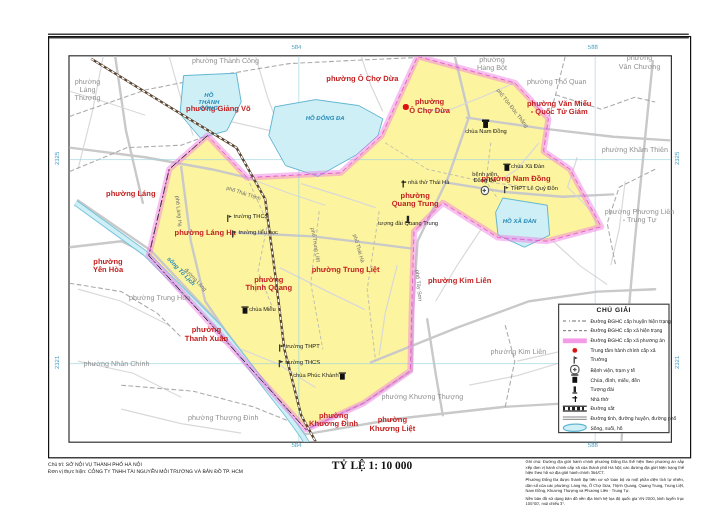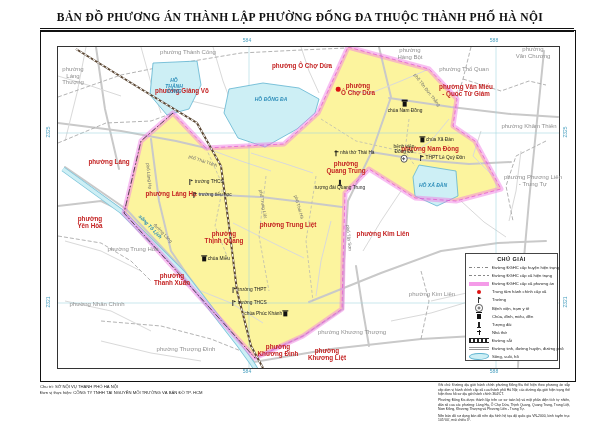--- a/index.html
+++ b/index.html
@@ -60,21 +60,20 @@
     font-family:"Liberation Serif",serif;font-weight:bold;font-size:9.5px;color:#111;}
   .note{position:absolute;left:438px;top:383px;width:132px;font-size:3.4px;color:#222;
     line-height:1.35;text-align:justify;}
   .note p{margin:0 0 1.5px 0;}
 </style>
 </head>
 <body>
 
 <div id="stage">
 
-  <div class="title">BẢN ĐỒ  PHƯƠNG ÁN THÀNH LẬP PHƯỜNG ĐỐNG ĐA THUỘC THÀNH PHỐ HÀ NỘI</div>
   <div class="title-rule"></div>
   <div class="outer-border"></div>
 
   <div class="map-clip">
     <svg width="600" height="424" viewBox="0 0 600 424">
 
       <g>
         <polygon points="347,46 428,68 456,98 452,125 474,140 500,188 455,200 414,197 368,168 344,192 342,262 341,308 302,335 254,357 123,212 140,140 172,112 205,147 283,143 317,112" fill="#fcf49e" stroke="none"></polygon>
       </g>
 
@@ -359,20 +358,21 @@
           <span class="lg-label">Sông, suối, hồ</span>
         </div>
       </div>
   </div>
 
   <div class="credits">
     <div>Chủ trì: SỞ NỘI VỤ THÀNH PHỐ HÀ NỘI</div>
     <div>Đơn vị thực hiện: CÔNG TY TNHH TÀI NGUYÊN MÔI TRƯỜNG VÀ BẢN ĐỒ TP. HCM</div>
   </div>
 
+  <div class="scale">TỶ LỆ 1: 10 000</div>
 
   <div class="note">
     <p>Ghi chú: Đường địa giới hành chính phường Đống Đa thể hiện theo phương án sắp xếp đơn vị hành chính cấp xã của thành phố Hà Nội; các đường địa giới hiện trạng thể hiện theo hồ sơ địa giới hành chính 364/CT.</p>
     <p>Phường Đống Đa được thành lập trên cơ sở toàn bộ và một phần diện tích tự nhiên, dân số của các phường: Láng Hạ, Ô Chợ Dừa, Thịnh Quang, Quang Trung, Trung Liệt, Nam Đồng, Khương Thượng và Phương Liên - Trung Tự.</p>
     <p>Nền bản đồ sử dụng bản đồ nền địa hình hệ tọa độ quốc gia VN-2000, kinh tuyến trục 105°00', múi chiếu 3°.</p>
   </div>
 
 </div>
 
 </body></html>

